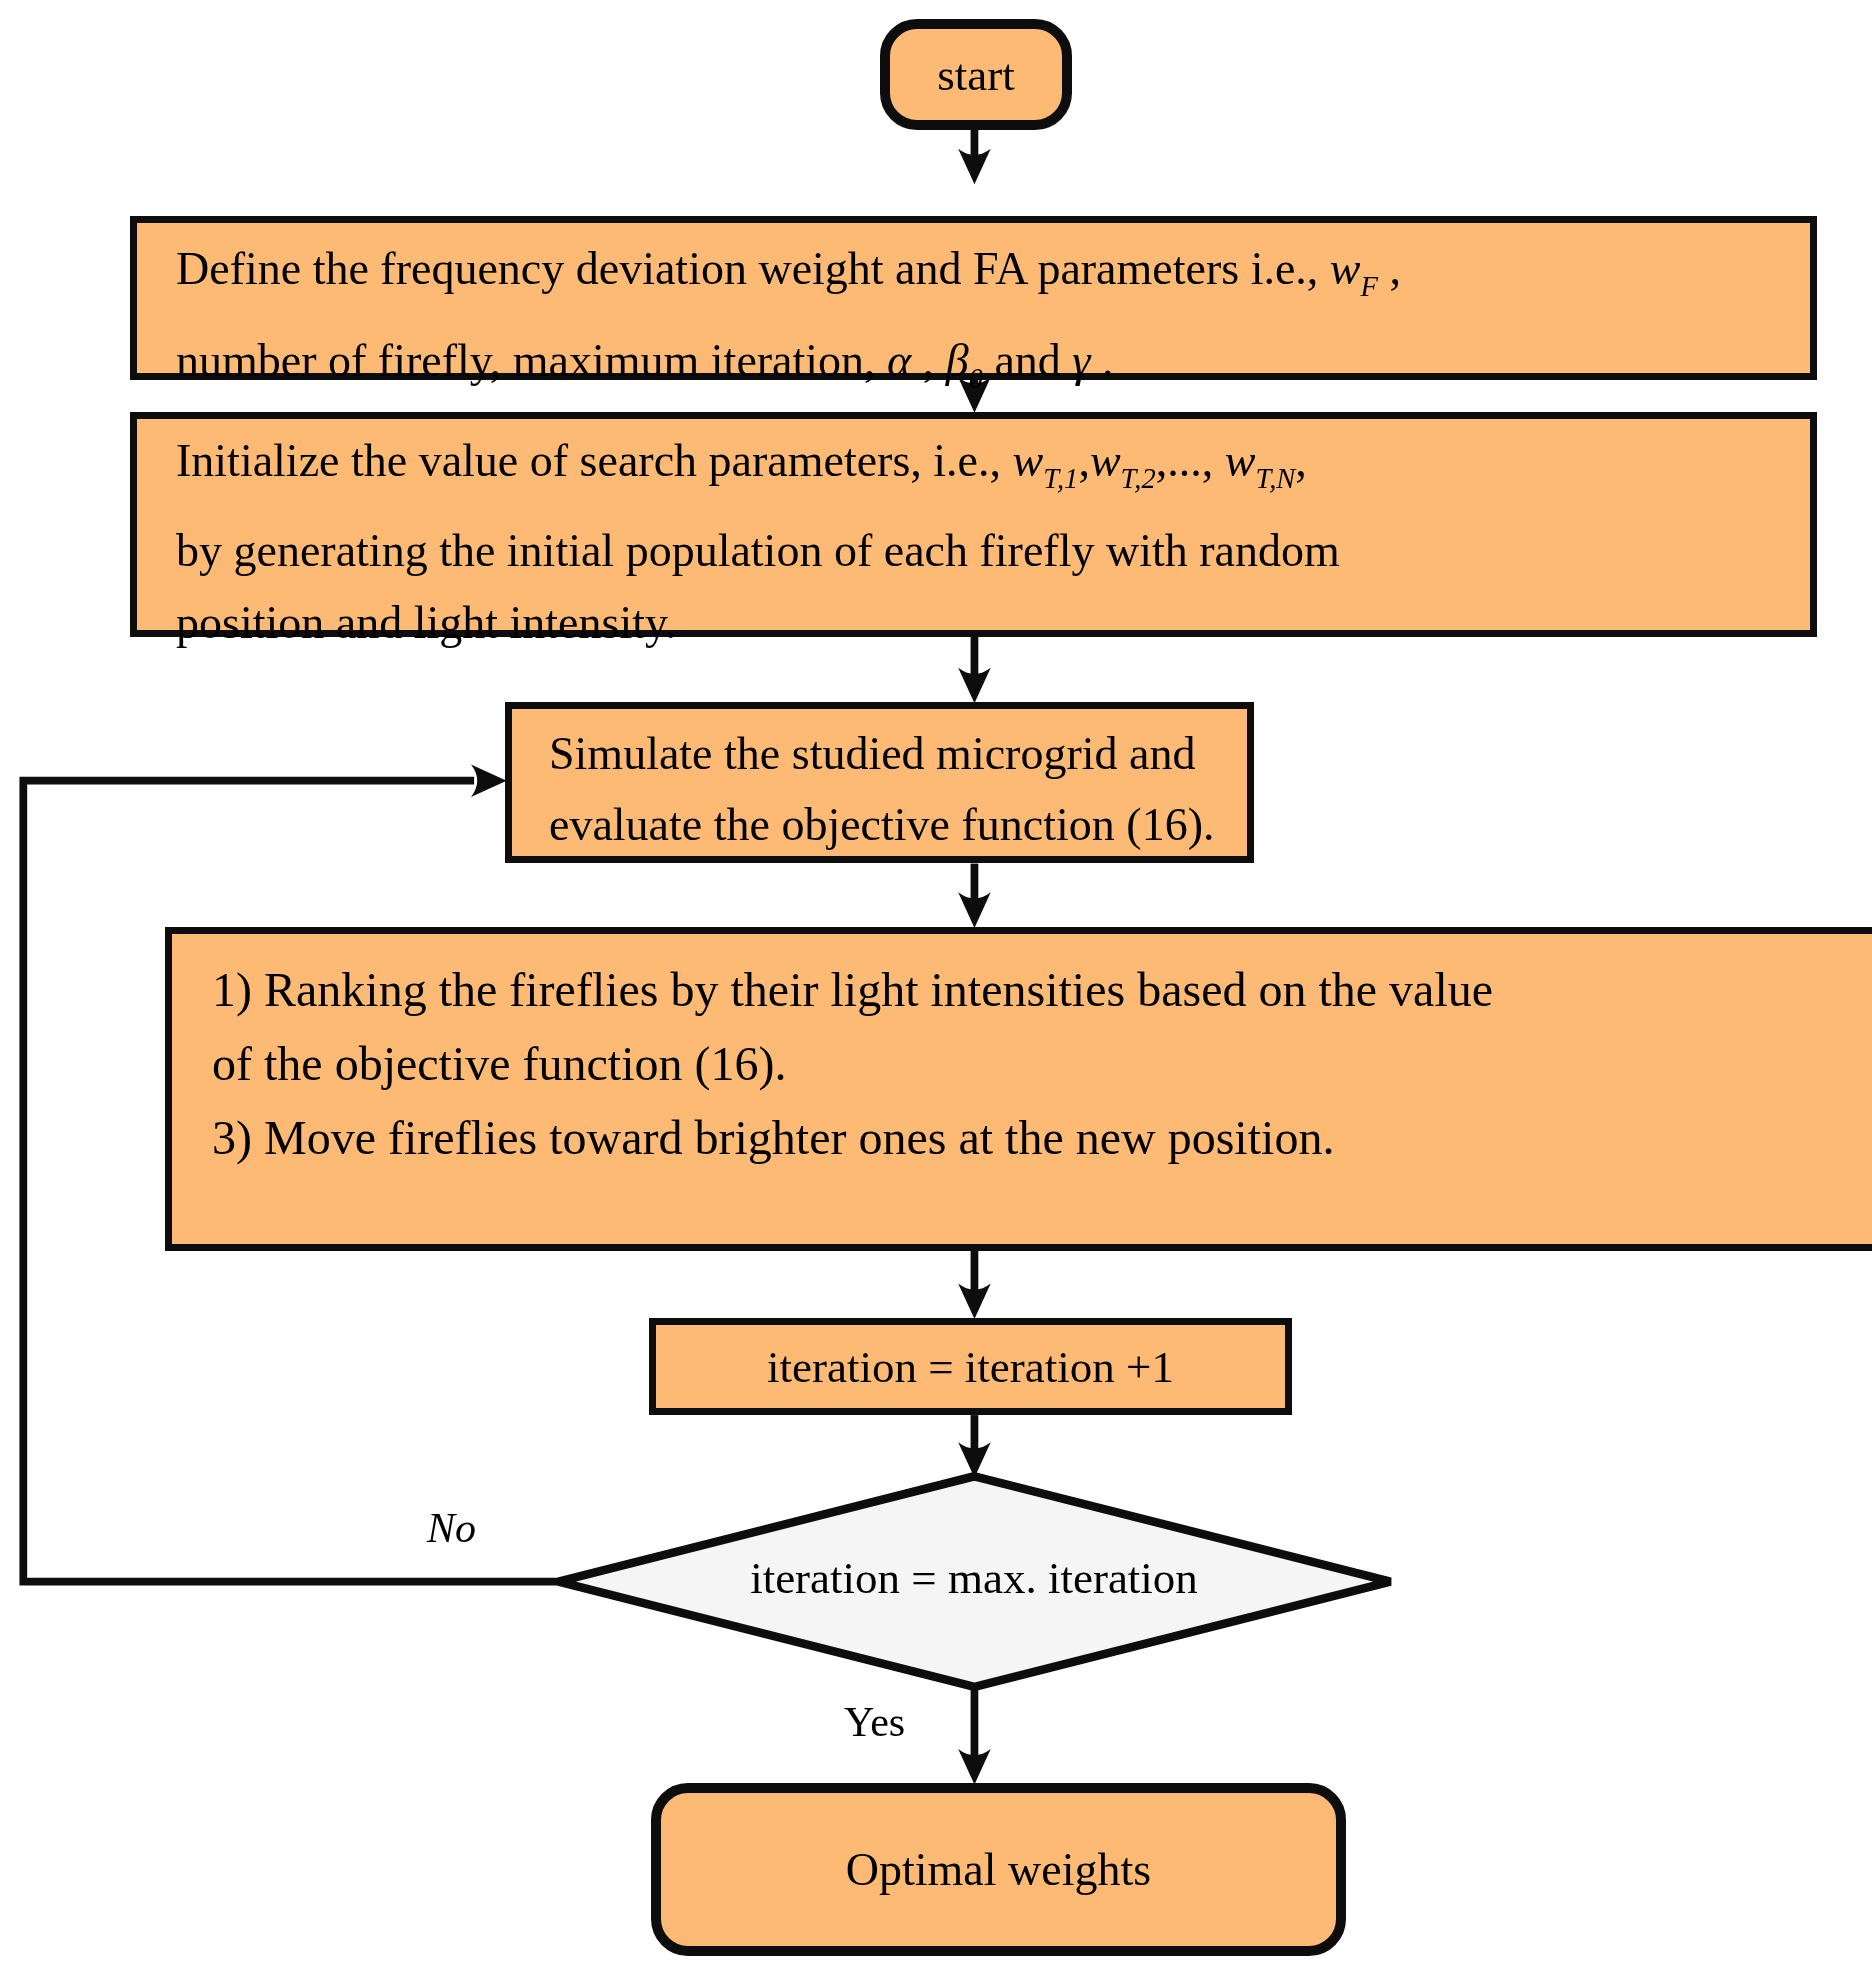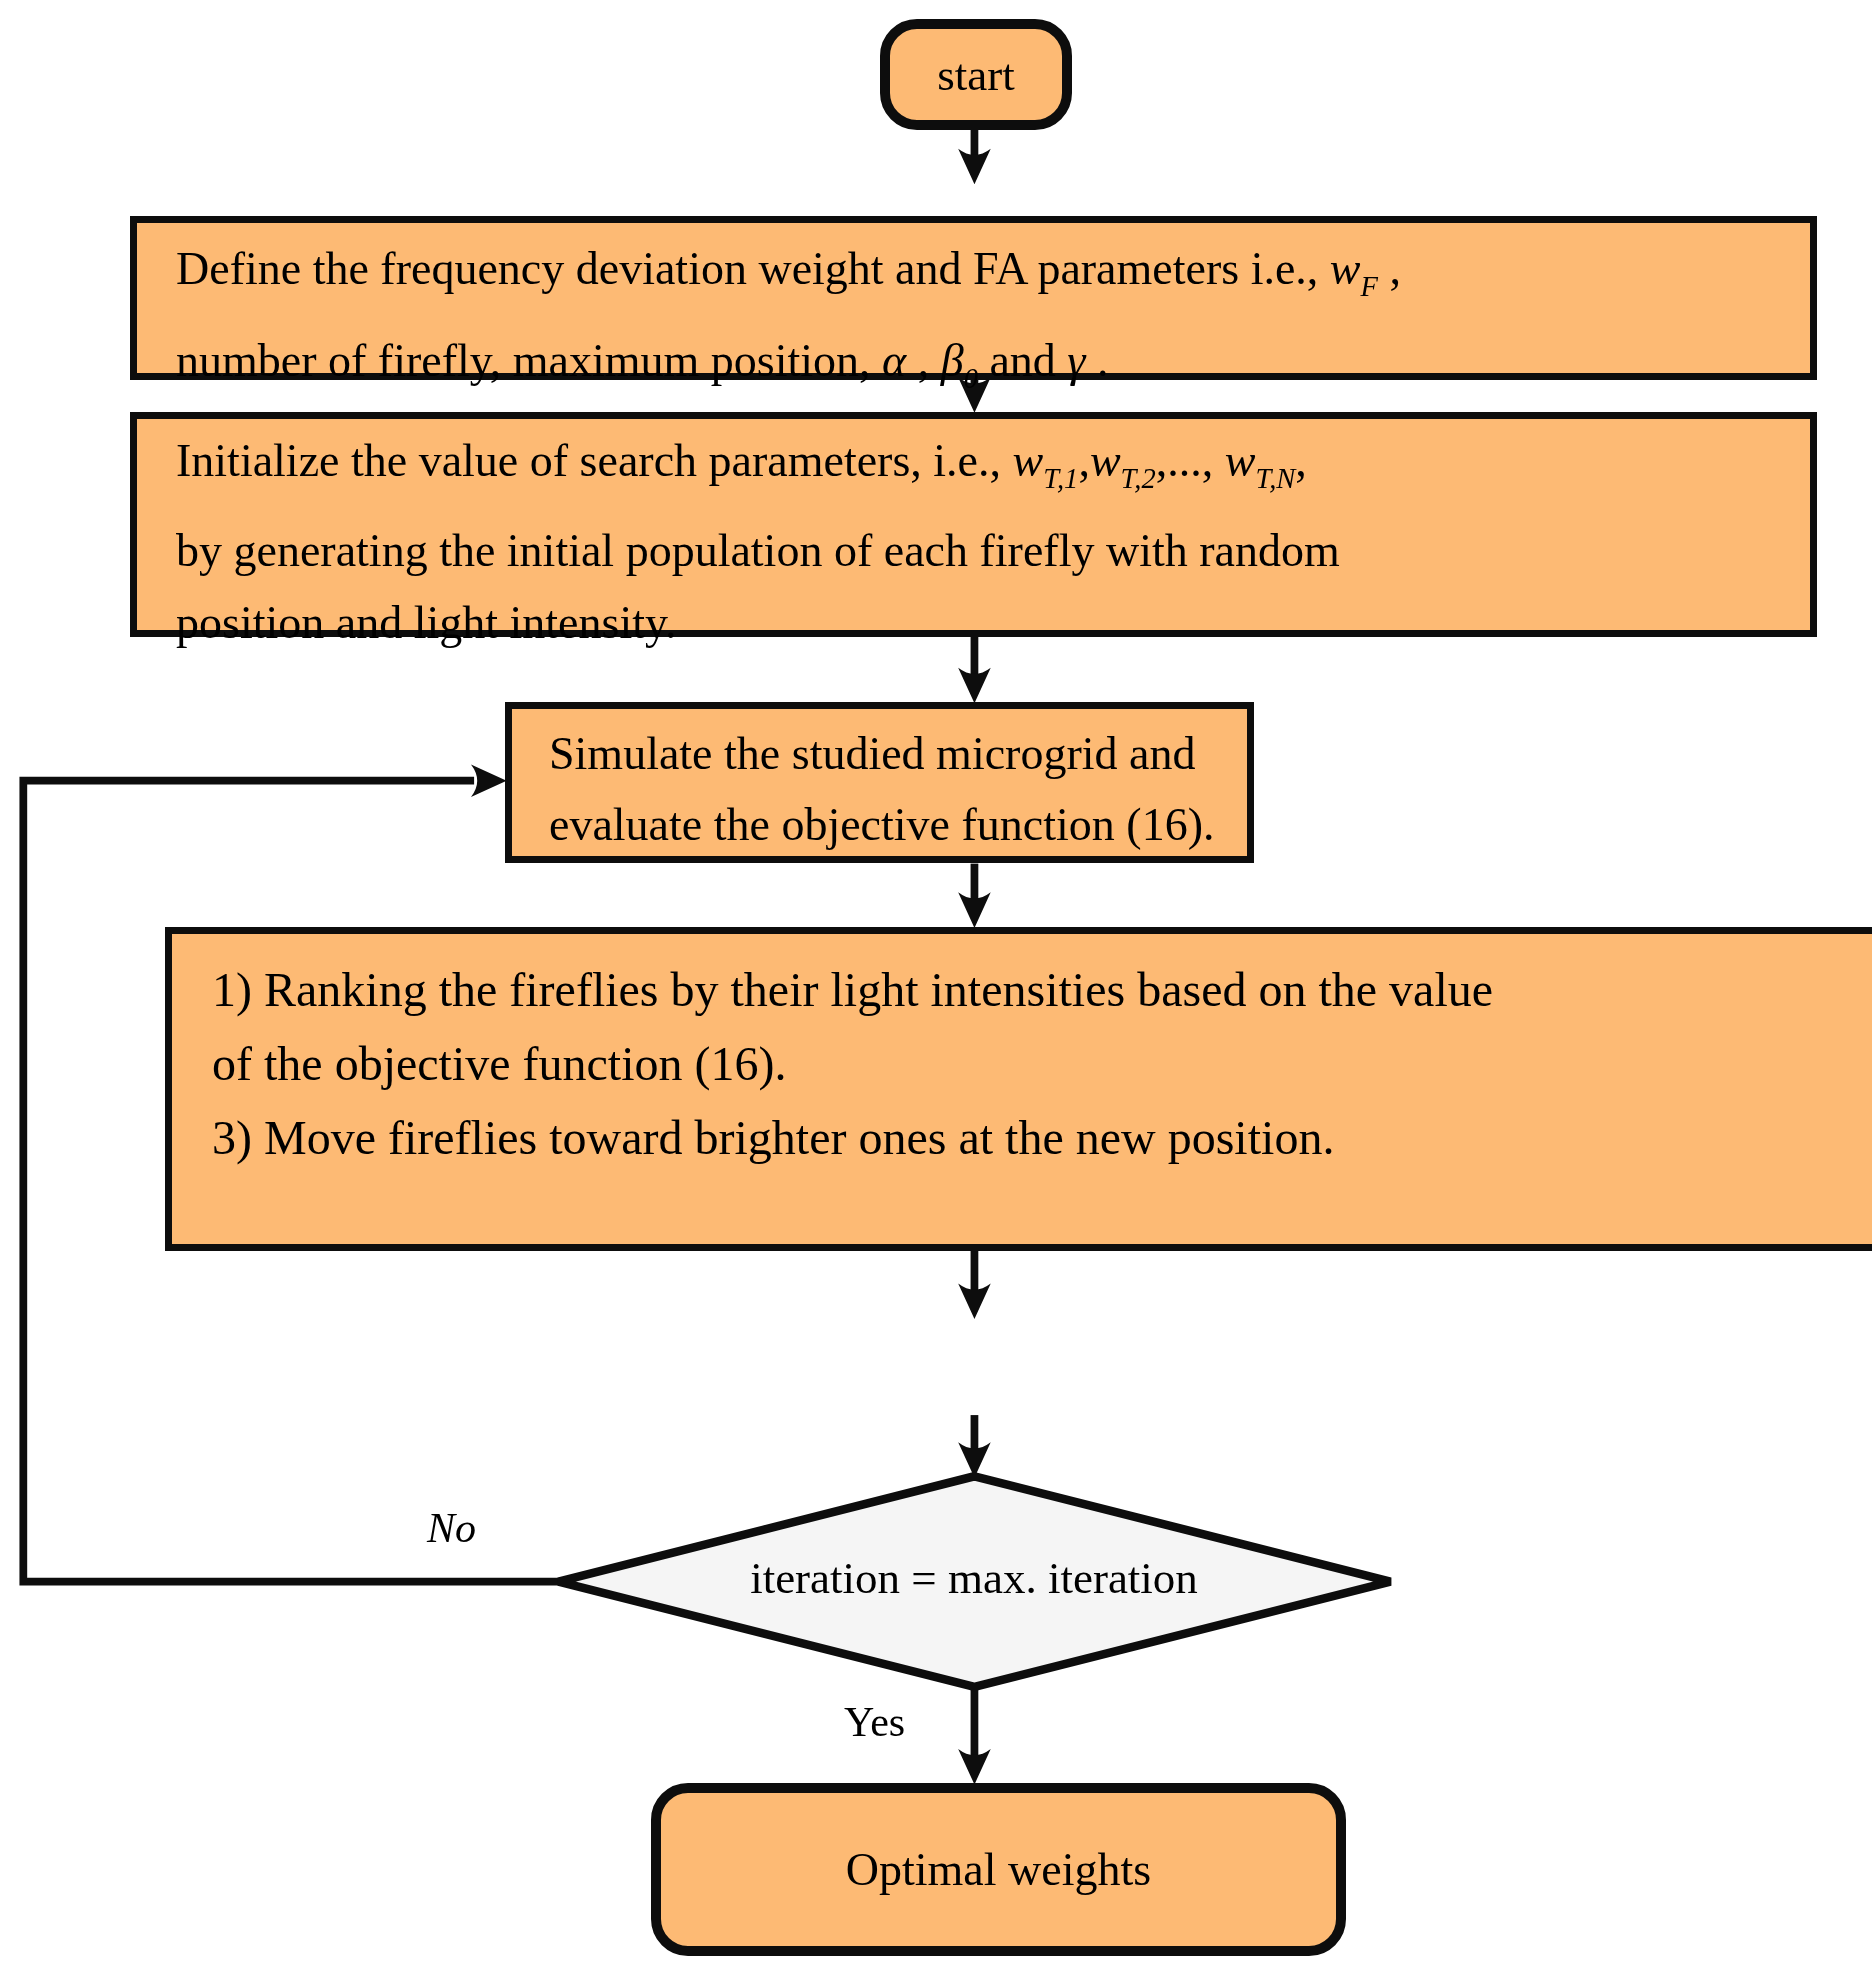--- a/index.html
+++ b/index.html
@@ -78,40 +78,43 @@
     </g>
     <polygon points="1258,1906 1795,2042 1258,2178 721,2042" fill="#f5f5f5" stroke="#0d0d0d" stroke-width="11"></polygon>
   </svg>
 
   <div class="shape terminator" id="start-node">
     <span>start</span>
   </div>
 
   <div class="shape process" id="define-box">
     <div class="line"><span class="seg-n">Define the frequency deviation weight and FA parameters i.e., </span><span class="seg-i">w</span><span class="seg-sub">F</span><span class="seg-n"> ,</span></div>
-    <div class="line"><span class="seg-n">number of firefly, maximum position, </span><span class="seg-i">α</span><span class="seg-n"> , </span><span class="seg-i">β</span><span class="seg-sub">0</span><span class="seg-n">  and  </span><span class="seg-i">γ</span><span class="seg-n"> .</span></div>
+    <div class="line"><span class="seg-n">number of firefly, maximum iteration, </span><span class="seg-i">α</span><span class="seg-n"> , </span><span class="seg-i">β</span><span class="seg-sub">0</span><span class="seg-n">  and  </span><span class="seg-i">γ</span><span class="seg-n"> .</span></div>
   </div>
 
   <div class="shape process" id="initialize-box">
     <div class="line"><span class="seg-n">Initialize the value of search parameters, i.e.,  </span><span class="seg-i">w</span><span class="seg-sub">T,1</span><span class="seg-n">,</span><span class="seg-i">w</span><span class="seg-sub">T,2</span><span class="seg-n">,..., </span><span class="seg-i">w</span><span class="seg-sub">T,N</span><span class="seg-n">,</span></div>
     <div class="line"><span class="seg-n">by generating the initial population of each firefly with random</span></div>
     <div class="line"><span class="seg-n">position and light intensity.</span></div>
   </div>
 
   <div class="shape process" id="simulate-box">
     <div class="line">Simulate the studied microgrid and</div>
     <div class="line">evaluate the objective function (16).</div>
   </div>
 
   <div class="shape process" id="steps-box">
     <div class="line">1) Ranking the fireflies by their light intensities based on the value</div>
     <div class="line">of the objective function (16).</div>
     <div class="line">3) Move fireflies toward brighter ones at the new position.</div>
   </div>
 
+  <div class="shape process" id="increment-box">
+    <span>iteration = iteration +1</span>
+  </div>
 
   <div id="decision-label">iteration = max. iteration</div>
 
   <div class="edge-label" id="no-label">No</div>
   <div class="edge-label" id="yes-label">Yes</div>
 
   <div class="shape terminator" id="end-node">
     <div>Optimal weights</div>
   </div>
 

